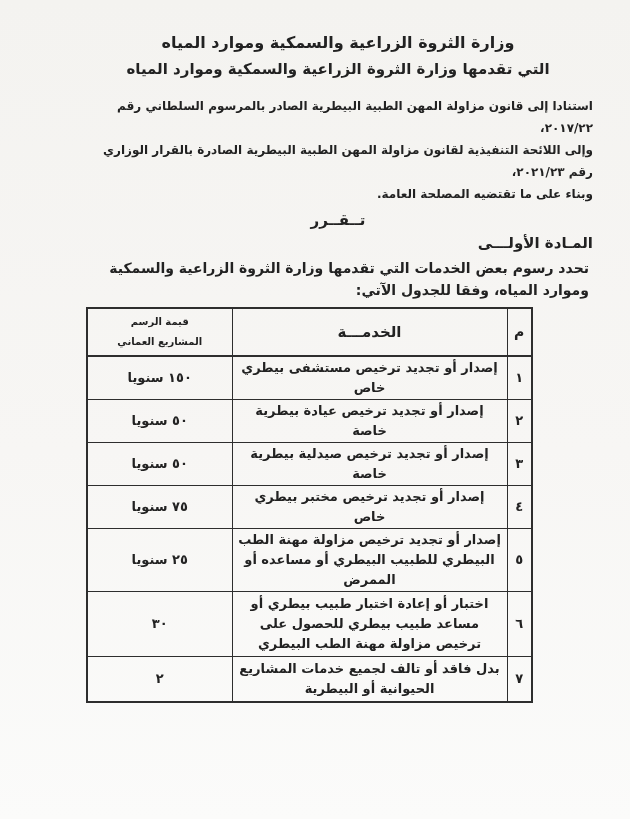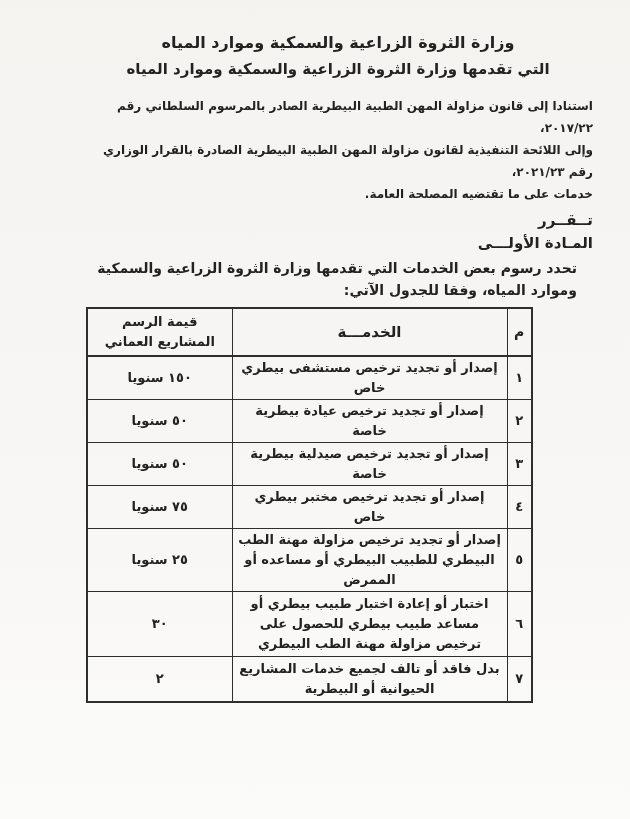--- a/index.html
+++ b/index.html
@@ -18,23 +18,23 @@
     direction: rtl;
   }
   
   .doc-header { text-align: center; font-weight: 700; }
   .h-line { line-height: 27px; font-size: 15px; letter-spacing: 0.2px; }
   .h-line.ministry { font-size: 16px; }
   
   .preamble { margin-top: 12px; font-weight: 700; }
   .p-line { font-size: 12px; line-height: 22px; text-align: right; }
   
-  .decree-word   { margin-top: 4px; font-weight: 700; font-size: 15px; line-height: 23px; }
+  .decree-word   { margin-top: 4px; text-align: center; font-weight: 700; font-size: 15px; line-height: 23px; }
   .article-title { font-weight: 700; font-size: 15px; line-height: 22px; }
-  .article-body  { margin: 3px 16px 0 0; font-weight: 700; font-size: 14px; line-height: 22px; text-align: right; }
+  .article-body  { margin: 3px 4px 0 0; font-weight: 700; font-size: 14px; line-height: 22px; text-align: right; }
   
   table.fee-table {
     margin: 6px 60px 0 auto;
     width: 445px;
     border-collapse: collapse;
     table-layout: fixed;
     border: 2px solid #2e2e2e;
     font-weight: 700;
   }
   .fee-table col.col-serial  { width: 25px; }
@@ -44,21 +44,21 @@
     border: 1.5px solid #2e2e2e;
     text-align: center;
     vertical-align: middle;
     padding: 1px 5px;
     box-sizing: border-box;
   }
   .fee-table thead tr { height: 48px; }
   .fee-table thead th { border-bottom-width: 2px; }
   .th-serial  { font-size: 14px; }
   .th-service { font-size: 15px; }
-  .th-fee div { font-size: 13px; line-height: 20px; }
+  .th-fee div { font-size: 10px; line-height: 20px; }
   .fee-table td { font-size: 13px; line-height: 20px; }
   tr.rh-1 { height: 26px; }
   tr.rh-2 { height: 25px; }
   tr.rh-3 { height: 26px; }
   tr.rh-4 { height: 25px; }
   tr.rh-5 { height: 45px; }
   tr.rh-6 { height: 65px; }
   tr.rh-7 { height: 45px; }
 </style>
 </head>
@@ -68,21 +68,21 @@
 
   <header class="doc-header">
     <div class="h-line ministry">وزارة الثروة الزراعية والسمكية وموارد المياه</div>
     <div class="h-line">التي تقدمها وزارة الثروة الزراعية والسمكية وموارد المياه</div>
   </header>
 
   <section class="preamble">
     <div class="p-line">استنادا إلى قانون مزاولة المهن الطبية البيطرية الصادر بالمرسوم السلطاني رقم ٢٠١٧/٢٢،</div>
     <div class="p-line">وإلى اللائحة التنفيذية لقانون مزاولة المهن الطبية البيطرية الصادرة بالقرار الوزاري</div>
     <div class="p-line">رقم ٢٠٢١/٢٣،</div>
-    <div class="p-line">خدمات على ما تقتضيه المصلحة العامة.</div>
+    <div class="p-line">وبناء على ما تقتضيه المصلحة العامة.</div>
   </section>
 
   <div class="decree-word">تــقــرر</div>
   <div class="article-title">المـادة الأولـــى</div>
   <p class="article-body">تحدد رسوم بعض الخدمات التي تقدمها وزارة الثروة الزراعية والسمكية وموارد المياه، وفقا للجدول الآتي:</p>
 
   <table class="fee-table">
     <colgroup>
       <col class="col-serial">
       <col class="col-service">

